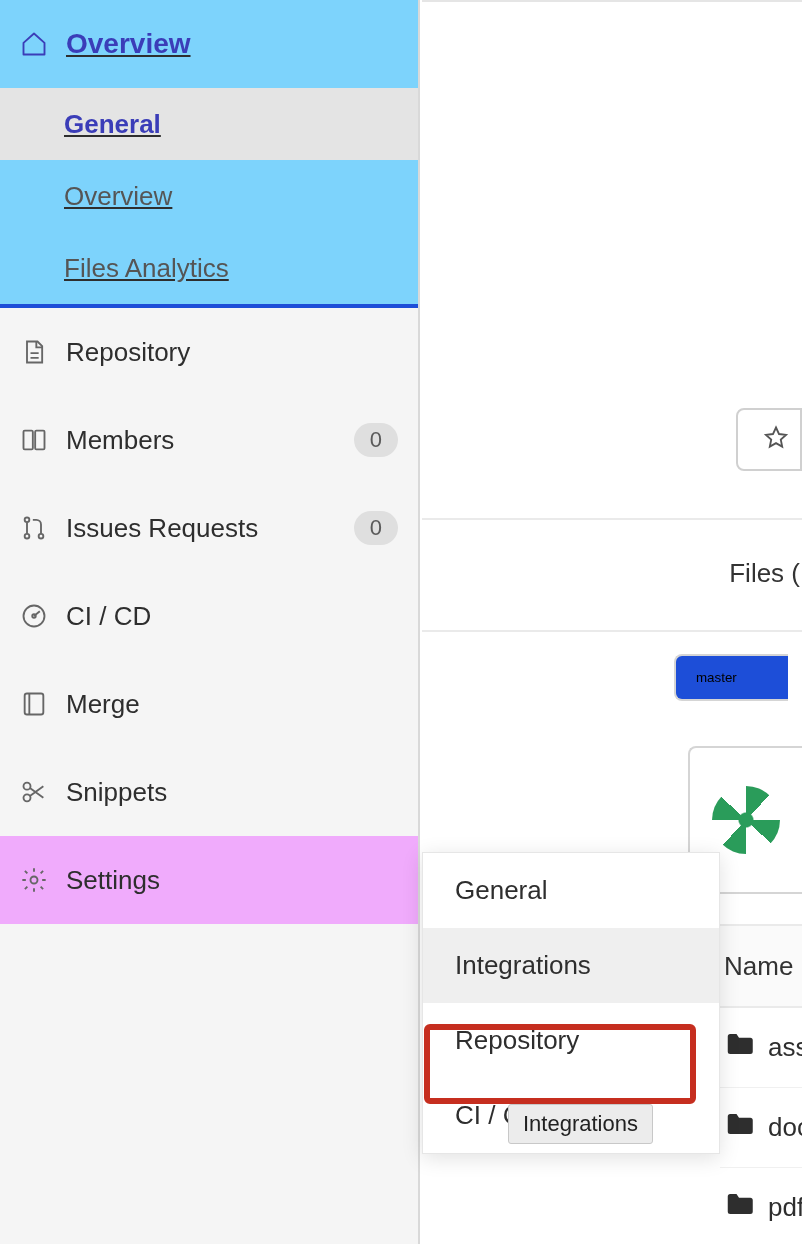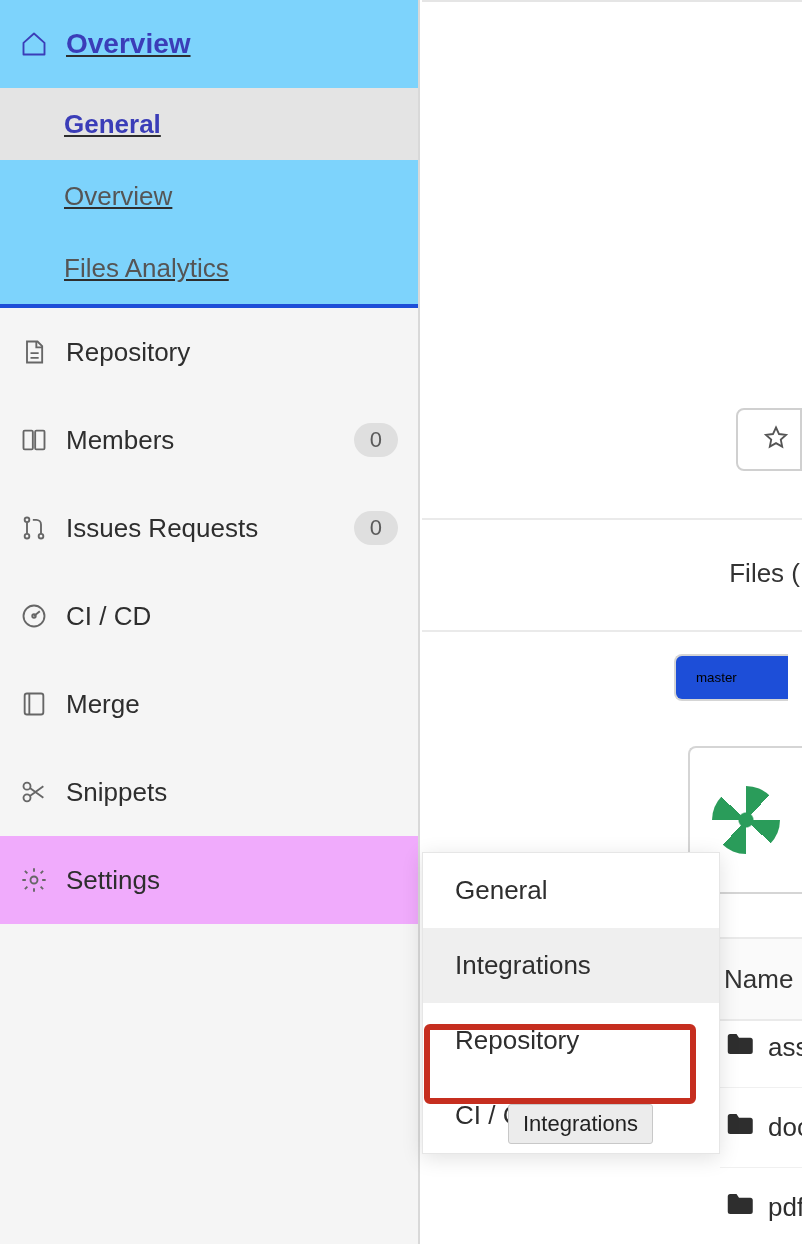--- a/index.html
+++ b/index.html
@@ -139,21 +139,20 @@
       position: absolute;
       top: 922px; left: 298px; right: 0;
       height: 84px;
       border-top: 2px solid #eaeaea;
       border-bottom: 2px solid #eaeaea;
       background: #fafafa;
       display: flex; align-items: center;
       padding-left: 4px;
       font-weight: 400;
       color: #333;
-      margin-top: 13px;
     }
 
     .file-row {
       position: absolute;
       left: 298px; right: 0;
       height: 80px;
       display: flex; align-items: center;
       gap: 14px;
       padding-left: 4px;
       border-bottom: 1px solid #f0f0f0;

